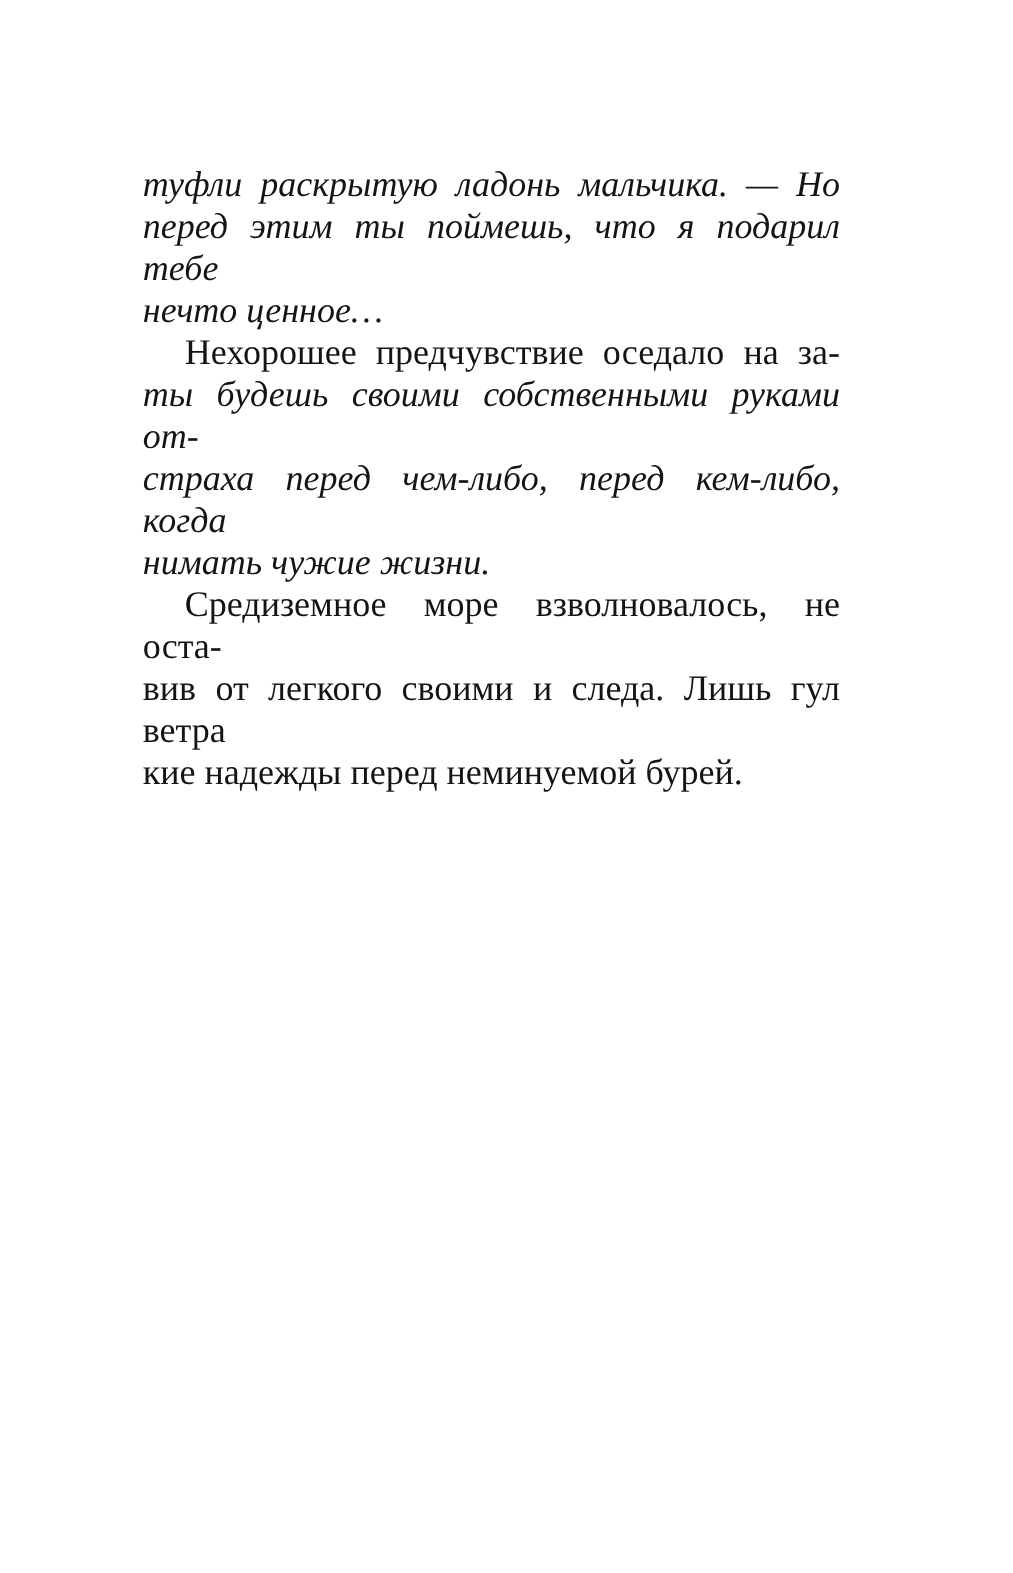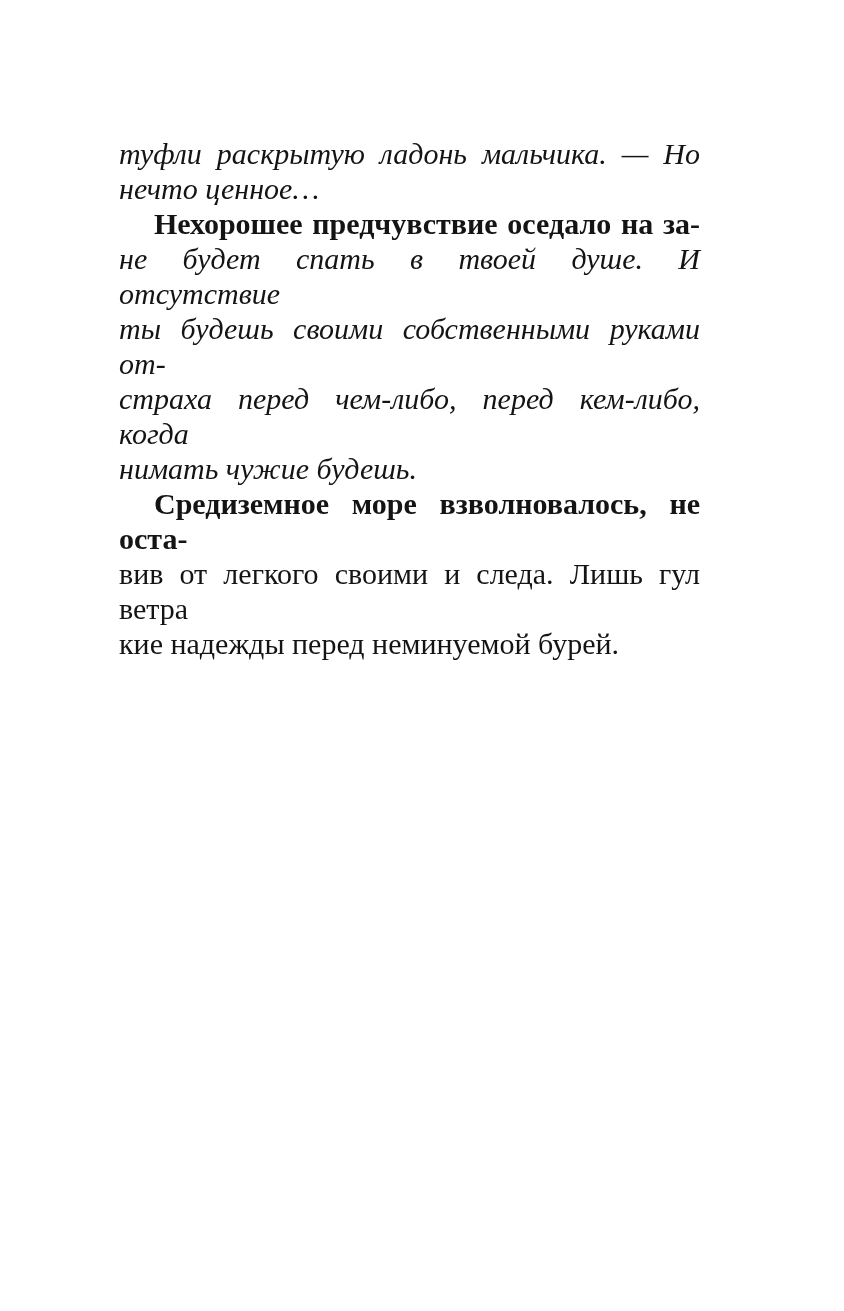--- a/index.html
+++ b/index.html
@@ -32,35 +32,34 @@
     line-height: 35px;
     color: #141414;
     text-align: justify;
     text-align-last: justify;
   }
   .line.italic {
     font-style: italic;
   }
   .line.indent {
     text-indent: 35px;
-    font-weight: bold;
   }
   .line.last {
     text-align-last: left;
   }
 </style>
 </head>
 <body>
 
 <div class="page">
   <div class="text-block">
     <p class="line italic">туфли раскрытую ладонь мальчика. — Но</p>
+    <p class="line italic">перед этим ты поймешь, что я подарил тебе</p>
     <p class="line italic last">нечто ценное…</p>
     <p class="line indent">Нехорошее предчувствие оседало на за-</p>
-    <p class="line italic">не будет спать в твоей душе. И отсутствие</p>
     <p class="line italic">ты будешь своими собственными руками от-</p>
     <p class="line italic">страха перед чем-либо, перед кем-либо, когда</p>
-    <p class="line italic last">нимать чужие будешь.</p>
+    <p class="line italic last">нимать чужие жизни.</p>
     <p class="line indent">Средиземное море взволновалось, не оста-</p>
     <p class="line">вив от легкого своими и следа. Лишь гул ветра</p>
     <p class="line last">кие надежды перед неминуемой бурей.</p>
   </div>
 </div>
 
 </body></html>

